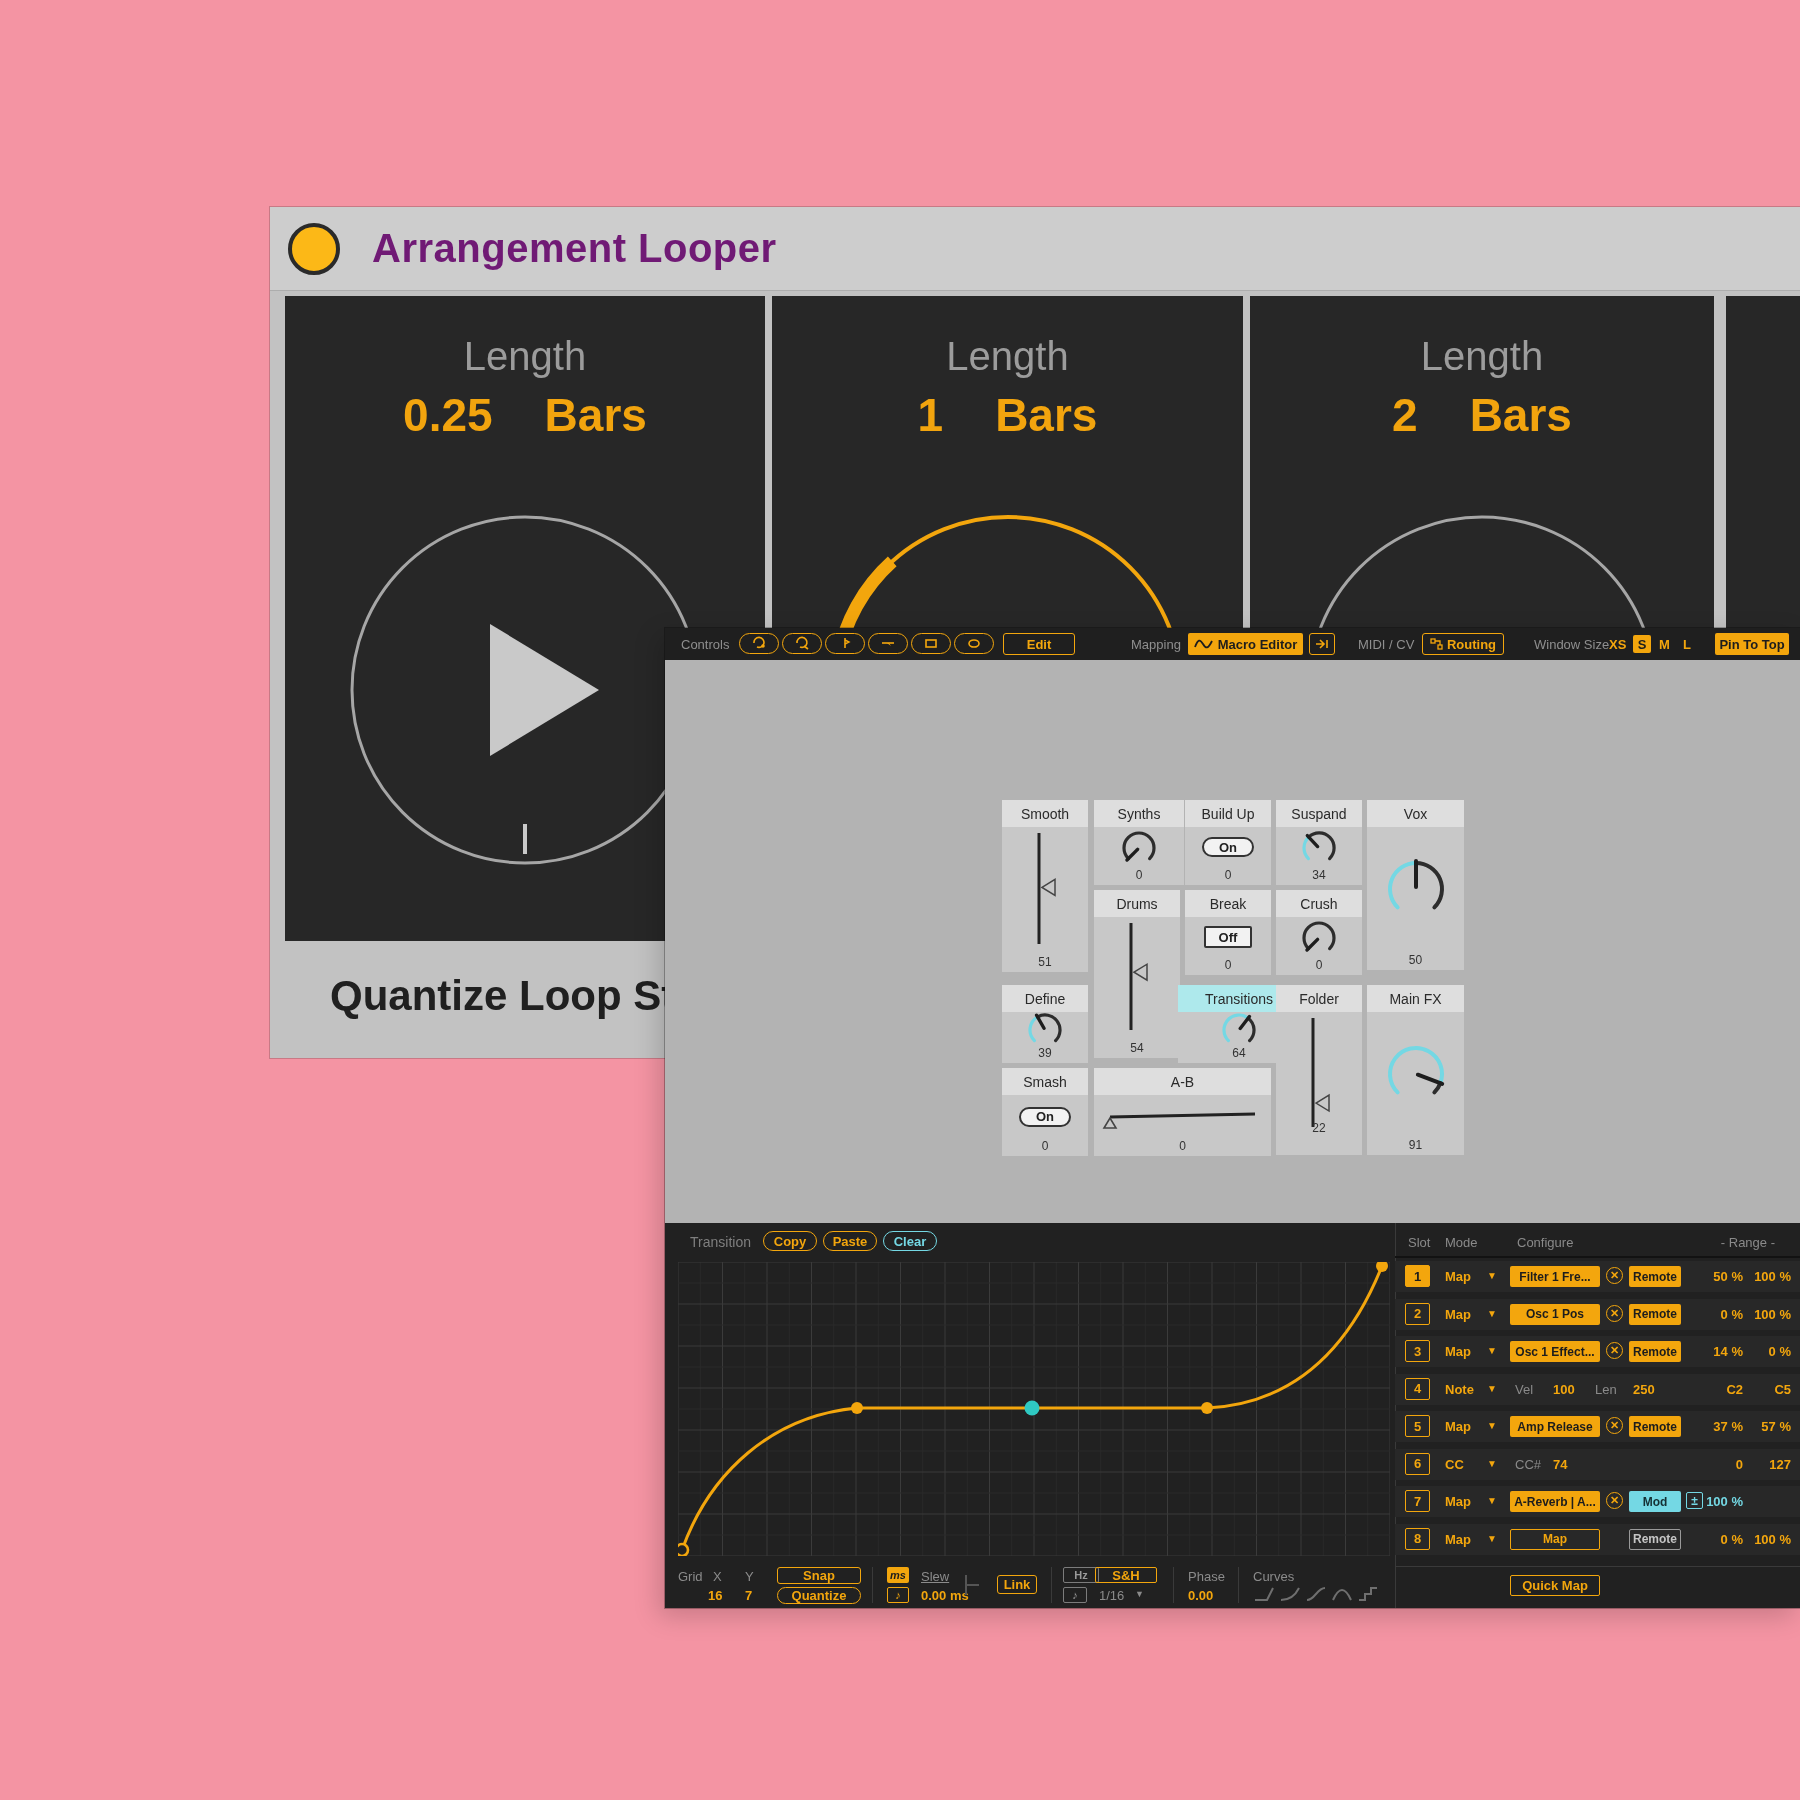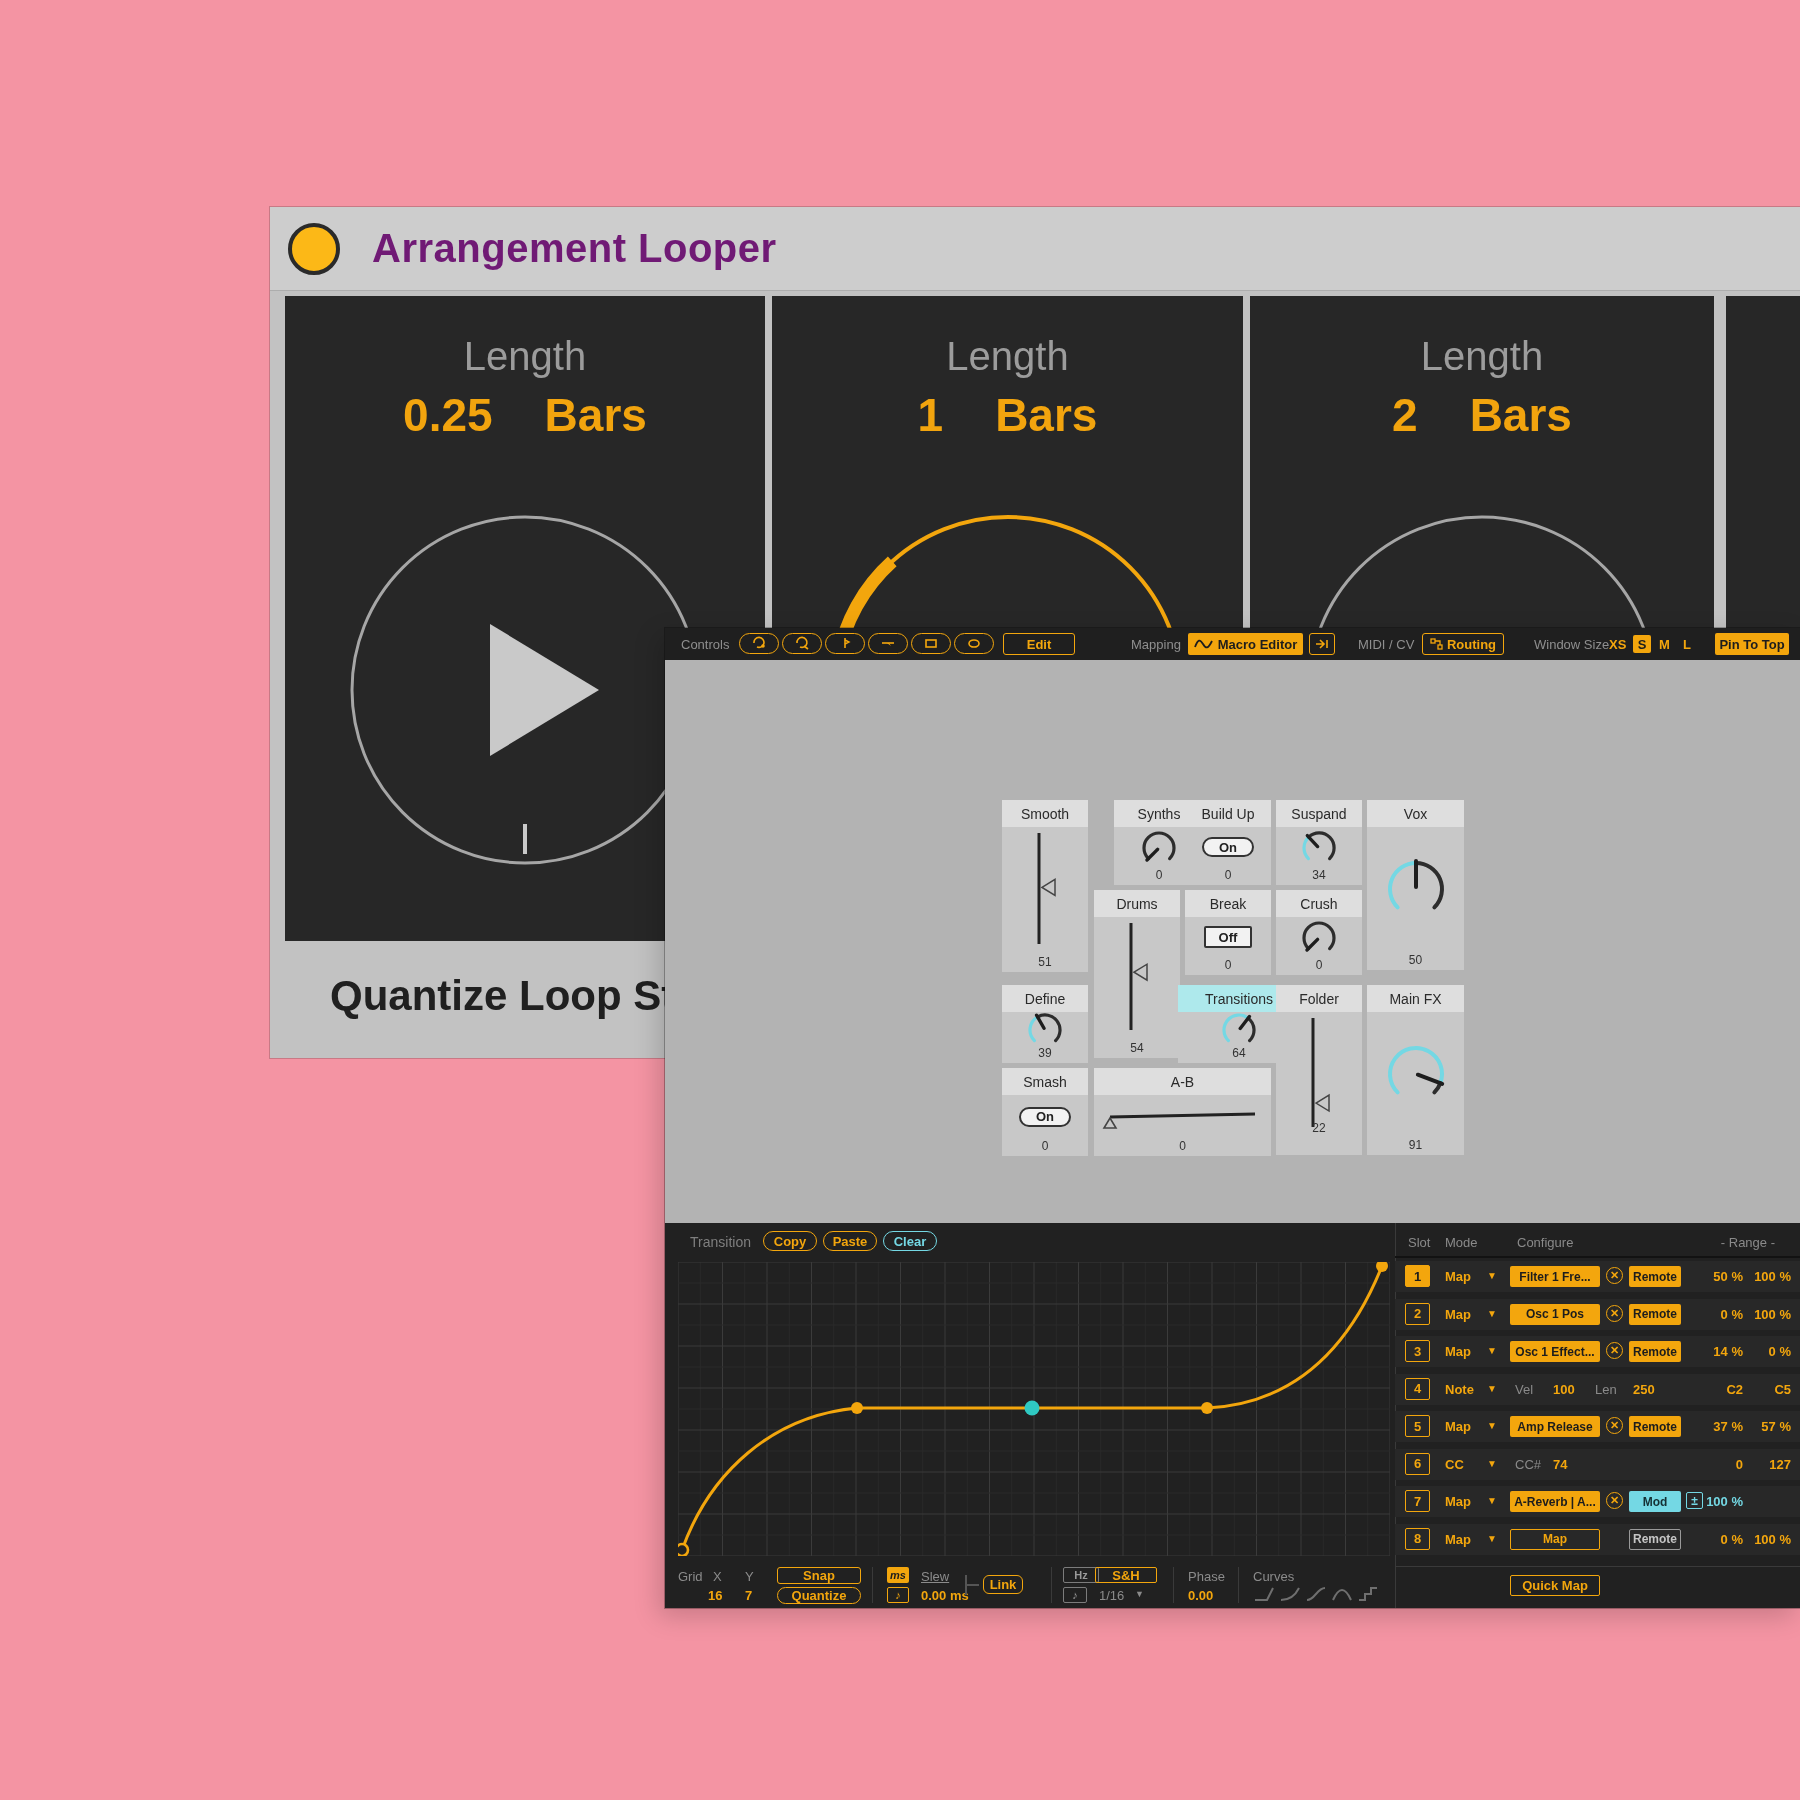--- a/index.html
+++ b/index.html
@@ -232,21 +232,21 @@
         <div class="tile" style="left: 0px; top: 0px; width: 86px; height: 172px;">
           <div class="tile-label">Smooth</div>
           <div style="position: absolute; left: 0px; top: 27px; width: 100%; height: 123px; display: flex; align-items: center; justify-content: center;">
             <svg width="60" height="119" viewBox="0 0 60 119">
               <line x1="24" y1="4" x2="24" y2="115" stroke="#222" stroke-width="3"></line>
               <polygon points="27,58.39 40,50.39 40,66.39" fill="#c8c8c8" stroke="#444" stroke-width="1.5"></polygon>
             </svg>
           </div>
           <div class="tile-val" style="bottom: 3px; position: absolute;">51</div>
         </div>
-        <div class="tile" style="left: 92px; top: 0px; width: 90px; height: 85px; margin-left: 20px;">
+        <div class="tile" style="left: 92px; top: 0px; width: 90px; height: 85px;">
           <div class="tile-label">Synths</div>
           <div style="position: absolute; left: 0px; top: 27px; width: 100%; height: 42px; display: flex; align-items: center; justify-content: center;">
             <svg width="40" height="40" viewBox="0 0 40 40">
               <path d="M9.39,30.61 A15,15 0 1 1 30.61,30.61" fill="none" stroke="#2d2d2d" stroke-width="3.2" stroke-linecap="round"></path>
               <line x1="18.585786437626904" y1="21.414213562373096" x2="7.979184719828691" y2="32.020815280171306" stroke="#1e1e1e" stroke-width="3.4" stroke-linecap="round"></line>
             </svg>
           </div>
           <div class="tile-val" style="bottom: 3px; position: absolute;">0</div>
         </div>
         <div class="tile" style="left: 183px; top: 0px; width: 86px; height: 85px;">
@@ -439,21 +439,21 @@
       <div class="fc-btn pill" style="left:112px;top:364px;width:84px;height:17px;">Quantize</div>
       <div class="fc-sep" style="left:207px;"></div>
       <div class="fc-box fill" style="left:222px;top:344px;font-style:italic;">ms</div>
       <div class="fc-box amber" style="left:222px;top:364px;">
           <span>♪</span>
         </div>
       <div class="fc-gray" style="left:256px;top:346px;text-decoration:underline;">Slew</div>
       <div class="fc-amber" style="left:256px;top:365px;">0.00 ms</div>
       <div style="position:absolute;left:300px;top:352px;width:2px;height:20px;background:#555;"></div>
       <div style="position:absolute;left:300px;top:361px;width:14px;height:2px;background:#555;"></div>
-      <div class="fc-btn" style="left:318px;top:352px;width:40px;height:19px;border-radius:6px;">Link</div>
+      <div class="fc-btn" style="left:332px;top:352px;width:40px;height:19px;">Link</div>
       <div class="fc-sep" style="left:386px;"></div>
       <div class="fc-box gray" style="left:398px;top:344px;width:36px;">Hz</div>
       <div class="fc-btn" style="left:430px;top:344px;width:62px;height:16px;border-radius:2px;">S&amp;H</div>
       <div class="fc-box gray" style="left:398px;top:364px;width:24px;">
           <span>♪</span>
         </div>
       <div class="fc-gray" style="left:434px;top:365px;">1/16</div>
       <div class="fc-gray" style="left:470px;top:366px;font-size:9px;">▼</div>
       <div class="fc-sep" style="left:508px;"></div>
       <div class="fc-gray" style="left:523px;top:346px;">Phase</div>

